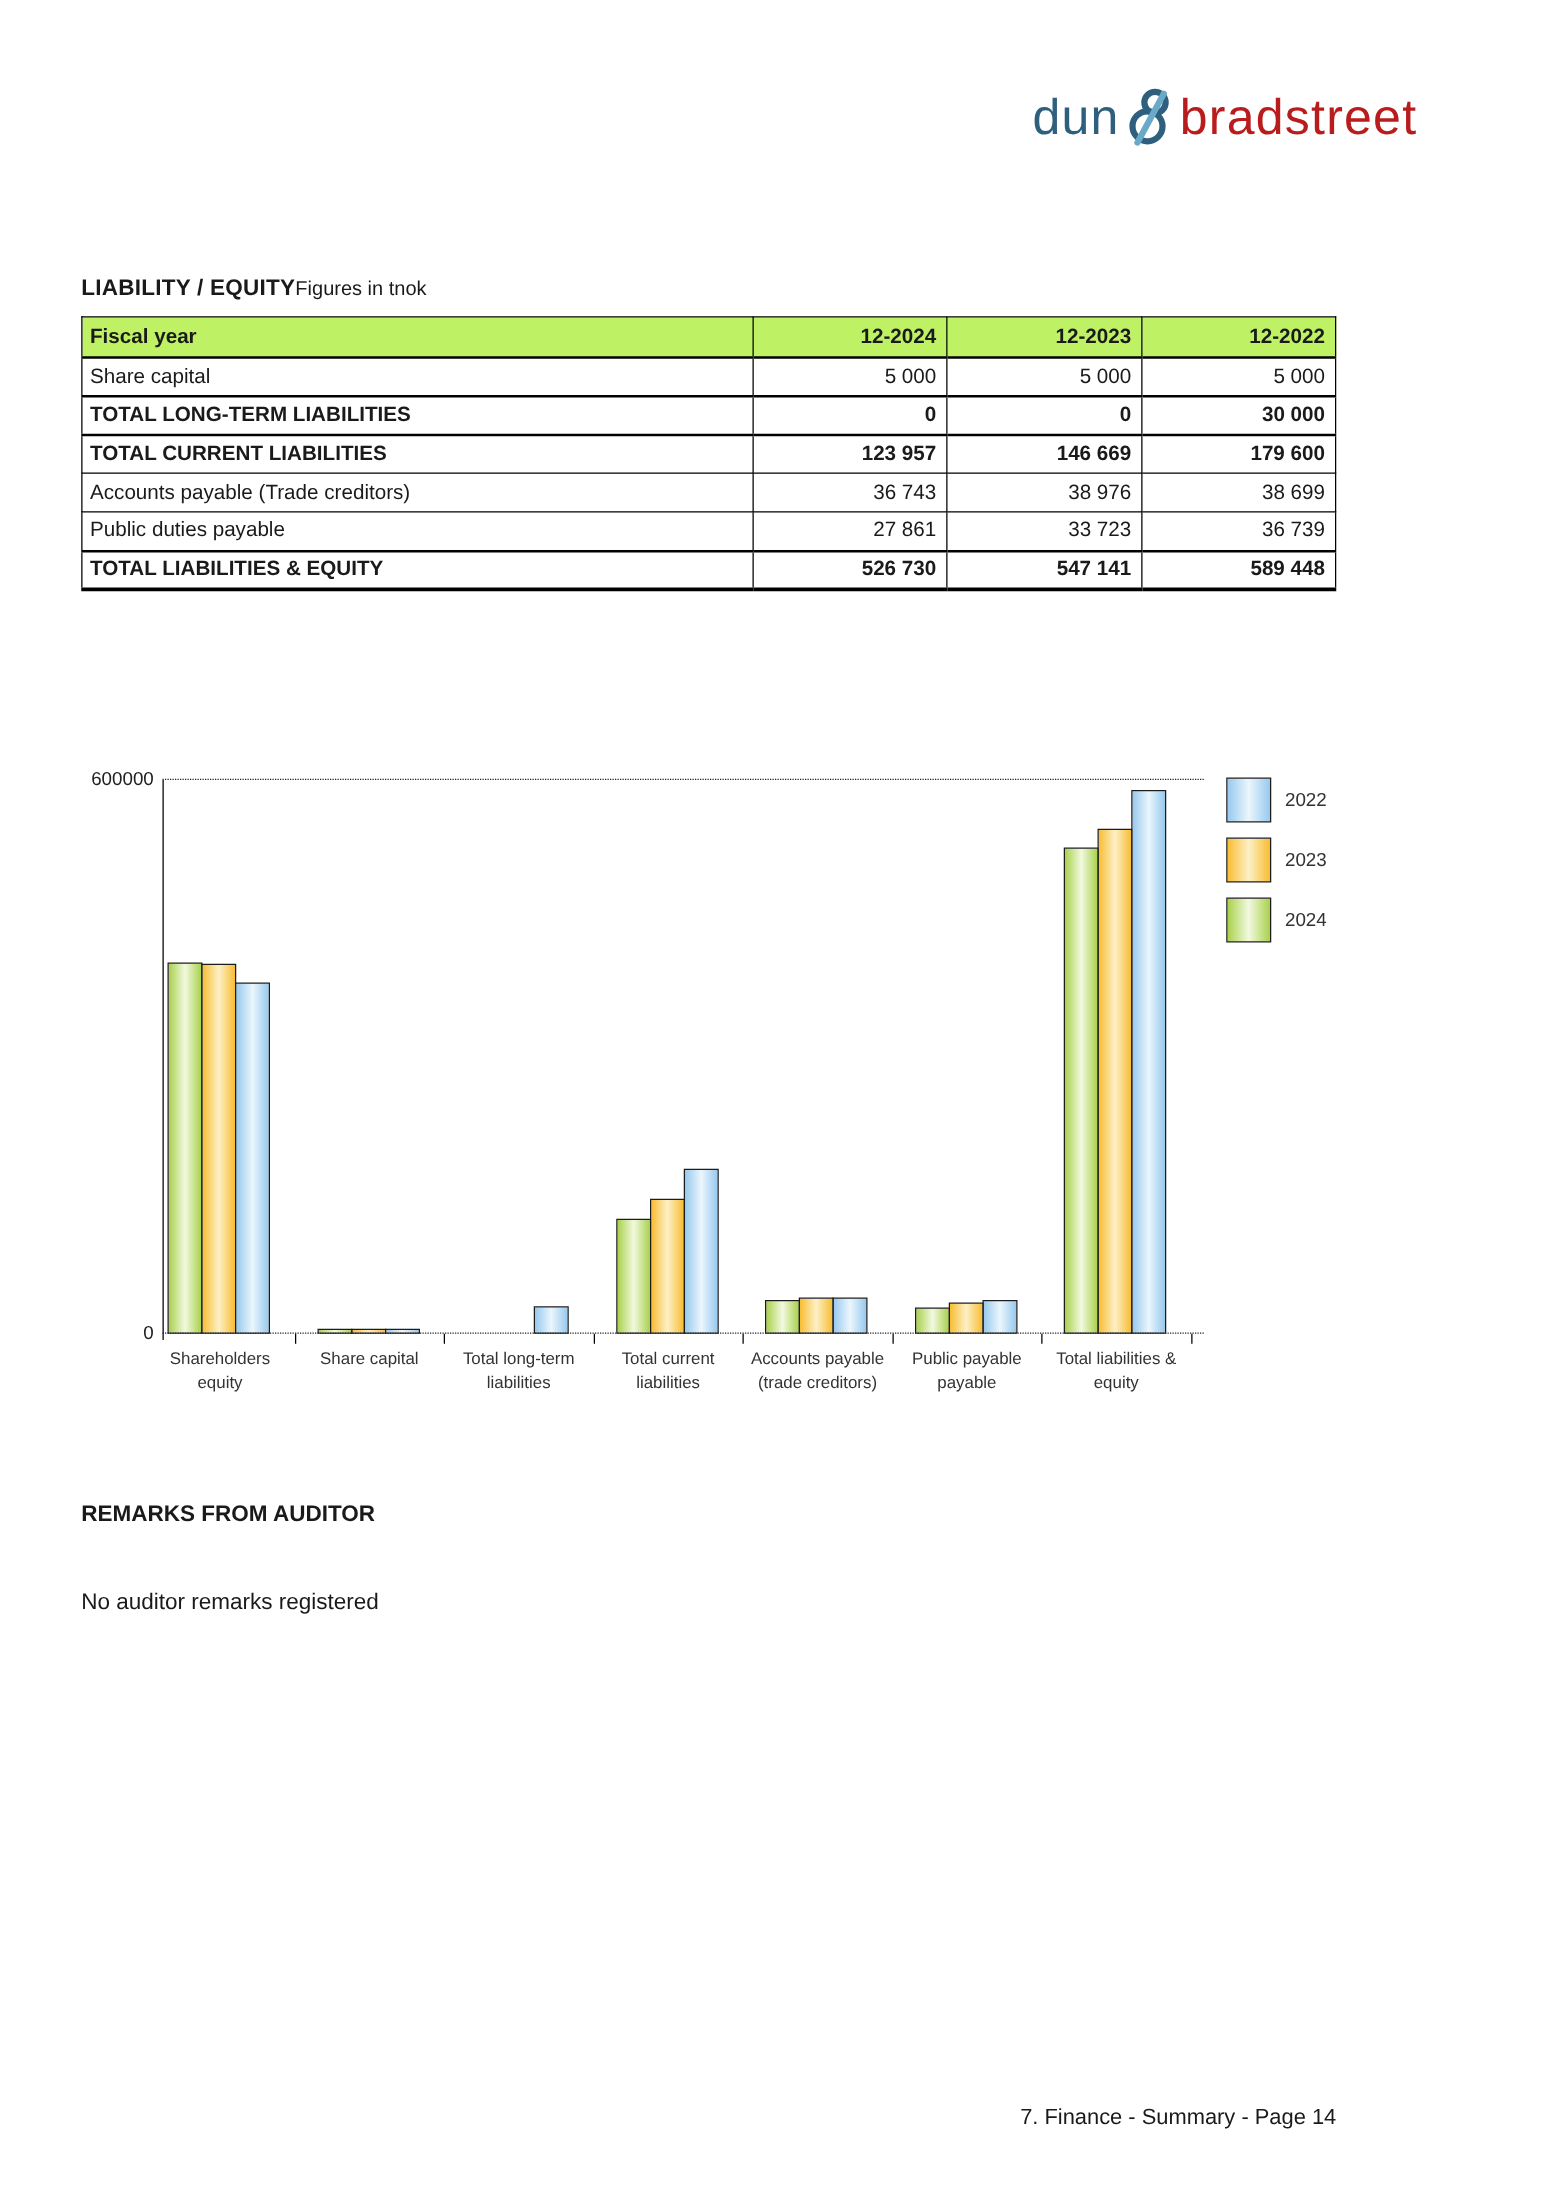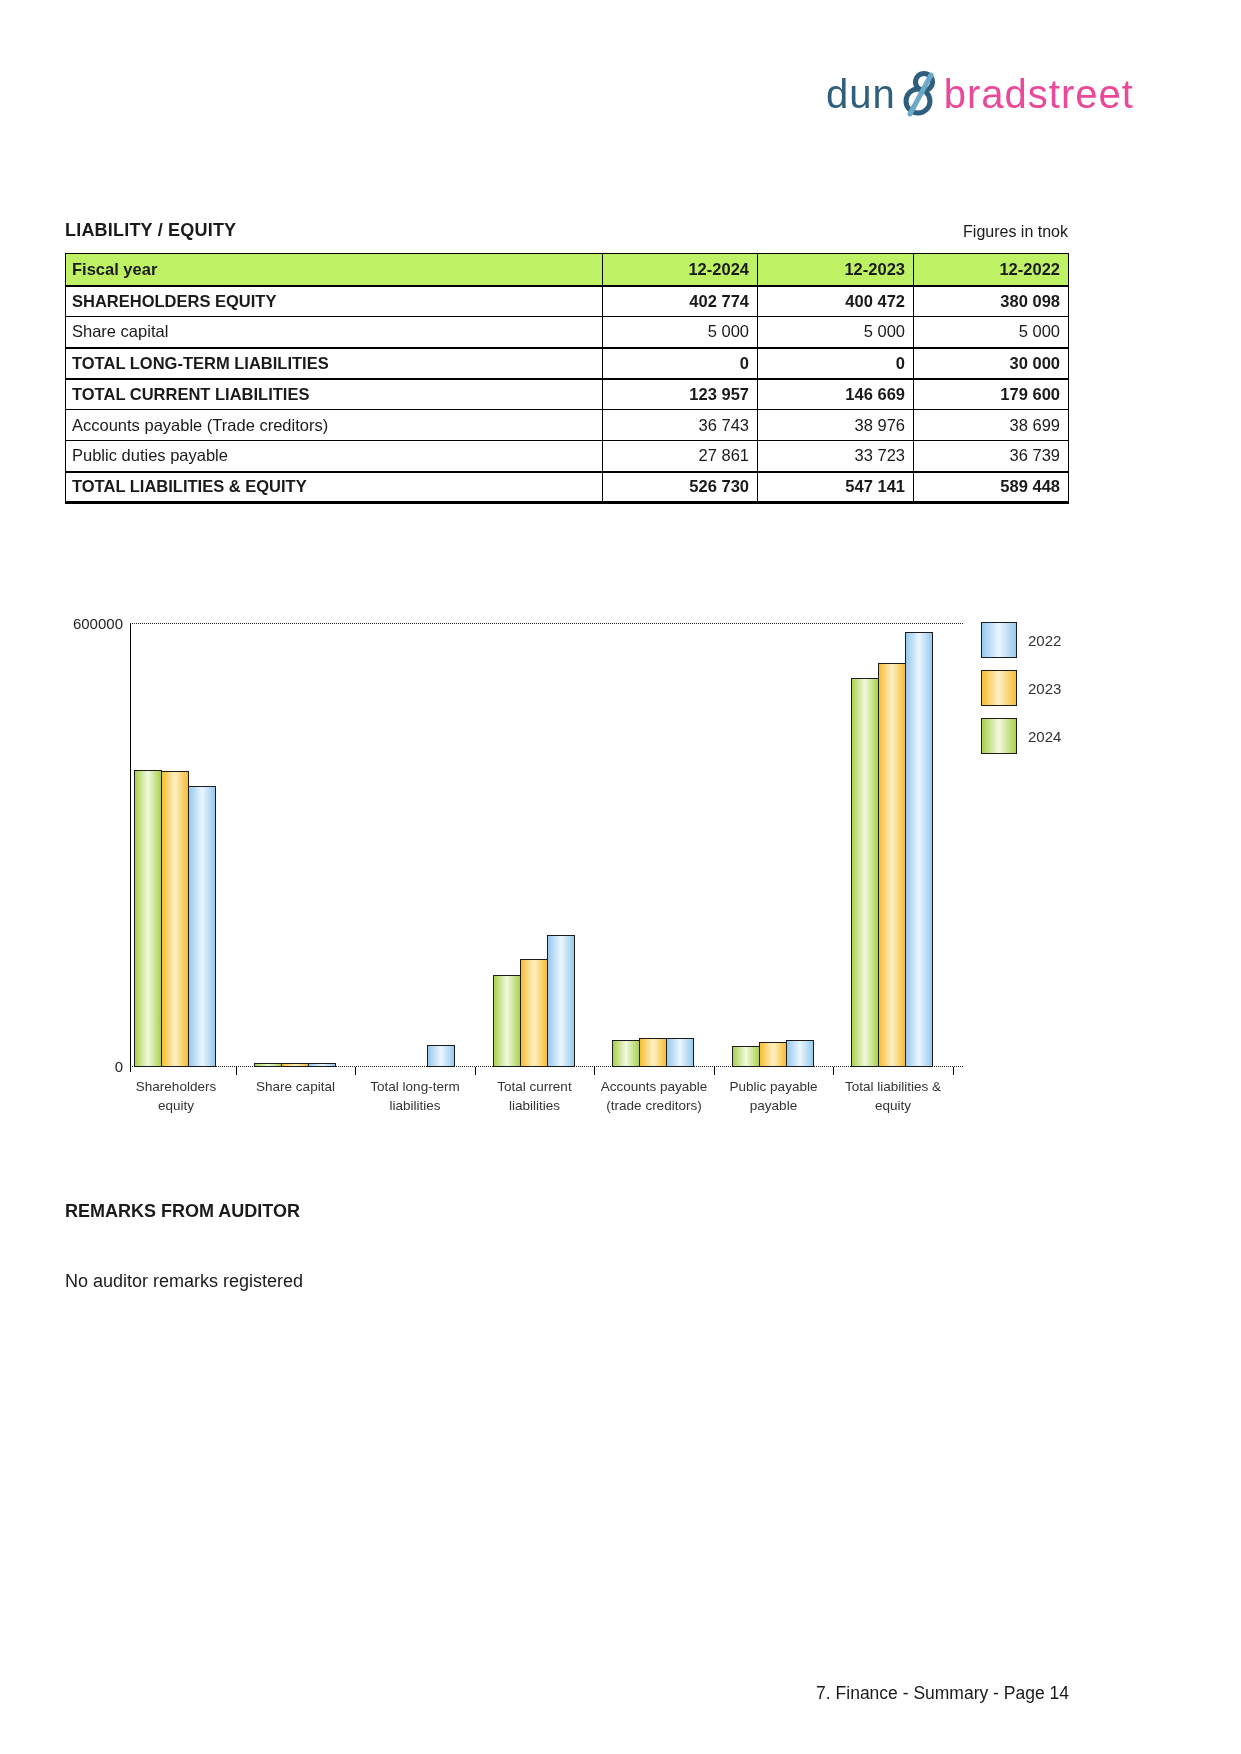--- a/index.html
+++ b/index.html
@@ -8,21 +8,21 @@
     position:relative; width:1241px; height:1754px; background:#ffffff;
     font-family:"Liberation Sans", sans-serif; color:#1a1a1a; overflow:hidden;
   }
   
   .logo { position:absolute; left:826px; top:68px; display:flex; align-items:flex-end; }
   .logo-dun { font-size:40px; font-weight:400; letter-spacing:1px; line-height:1; }
   .logo-amp { margin:0 2px -6px 4px; }
   .logo-bradstreet { font-size:40px; font-weight:400; letter-spacing:1px; line-height:1; }
   
   .heading-row { position:absolute; left:65px; top:220px; width:1003px;
-    display:flex; justify-content:space-between; align-items:flex-end; }
+    display:flex; align-items:flex-end; }
   .section-title { font-size:18px; font-weight:bold; letter-spacing:.2px; }
   .figures-note { font-size:16px; font-weight:400; }
   
   table.fin { position:absolute; left:65px; top:253px; width:1003px;
     border-collapse:collapse; table-layout:fixed; font-size:16.5px; }
   table.fin th, table.fin td { border:1px solid #000; padding:0 8px; height:31px; }
   table.fin thead th { background:#bef264; font-weight:bold; height:32px;
     border-bottom:2px solid #000; }
   table.fin th.lbl, table.fin td.lbl { text-align:left; padding-left:6px; }
   table.fin th.val, table.fin td.val { text-align:right; }
@@ -49,21 +49,21 @@
 
 <div class="page">
 
   <div class="logo">
     <span class="logo-dun" style="color:#2e5f7d;">dun</span>
     <svg class="logo-amp" width="42" height="52" viewBox="0 0 42 52">
       <circle cx="24" cy="14" r="8.5" fill="none" stroke="#2e5f7d" stroke-width="5"></circle>
       <circle cx="18" cy="33" r="12" fill="none" stroke="#2e5f7d" stroke-width="5"></circle>
       <path d="M31 7 L10 46" fill="none" stroke="#6ba9c9" stroke-width="5" stroke-linecap="round"></path>
     </svg>
-    <span class="logo-bradstreet" style="color:#ec4899;">bradstreet</span>
+    <span class="logo-bradstreet" style="color:#b91c1c;">bradstreet</span>
   </div>
 
   <div class="heading-row">
     <span class="section-title">LIABILITY / EQUITY</span>
     <span class="figures-note">Figures in tnok</span>
   </div>
 
   <table class="fin">
     <colgroup>
       <col style="width:537px">
@@ -73,26 +73,20 @@
     </colgroup>
     <thead>
       <tr id="fin-head">
           <th class="lbl">Fiscal year</th>
           <th class="val">12-2024</th>
           <th class="val">12-2023</th>
           <th class="val">12-2022</th>
         </tr>
     </thead>
     <tbody id="fin-body">
-        <tr class="bold">
-          <td class="lbl">SHAREHOLDERS EQUITY</td>
-          <td class="val">402 774</td>
-          <td class="val">400 472</td>
-          <td class="val">380 098</td>
-        </tr>
         <tr>
           <td class="lbl">Share capital</td>
           <td class="val">5 000</td>
           <td class="val">5 000</td>
           <td class="val">5 000</td>
         </tr>
         <tr class="bold">
           <td class="lbl">TOTAL LONG-TERM LIABILITIES</td>
           <td class="val">0</td>
           <td class="val">0</td>

